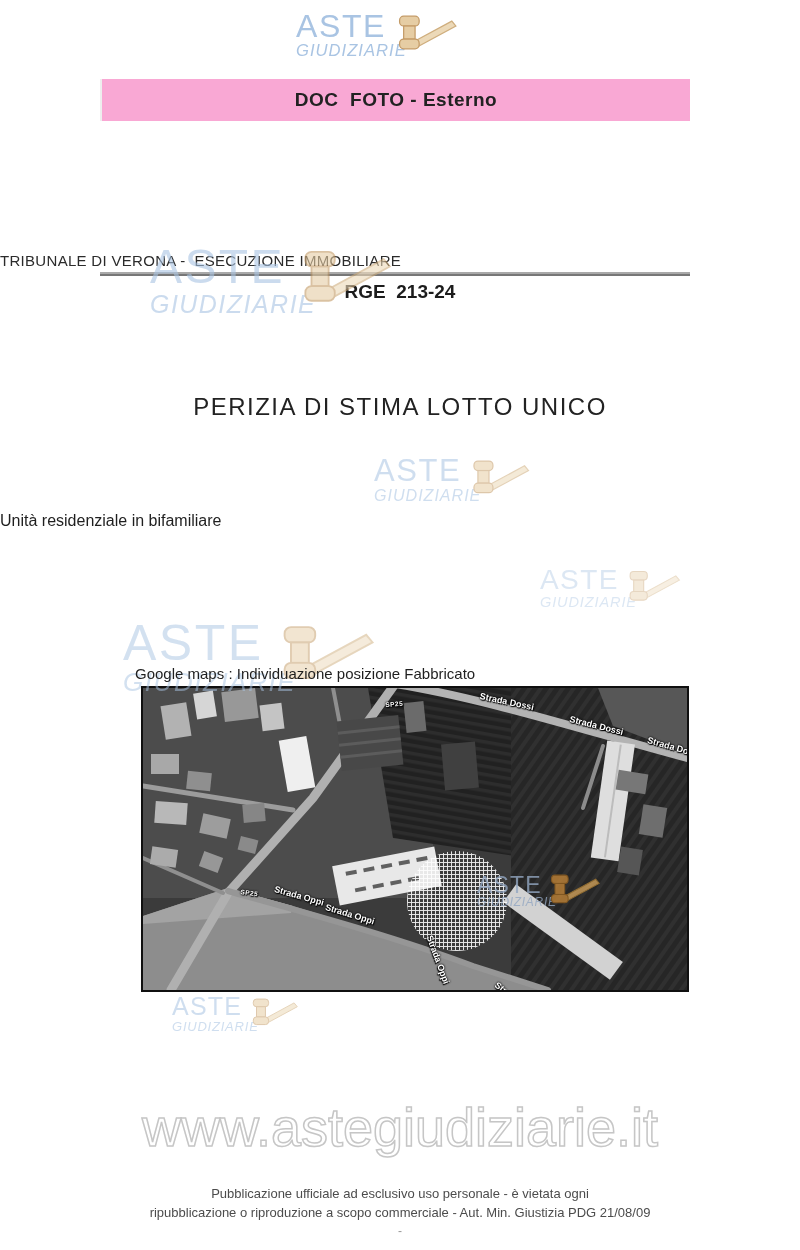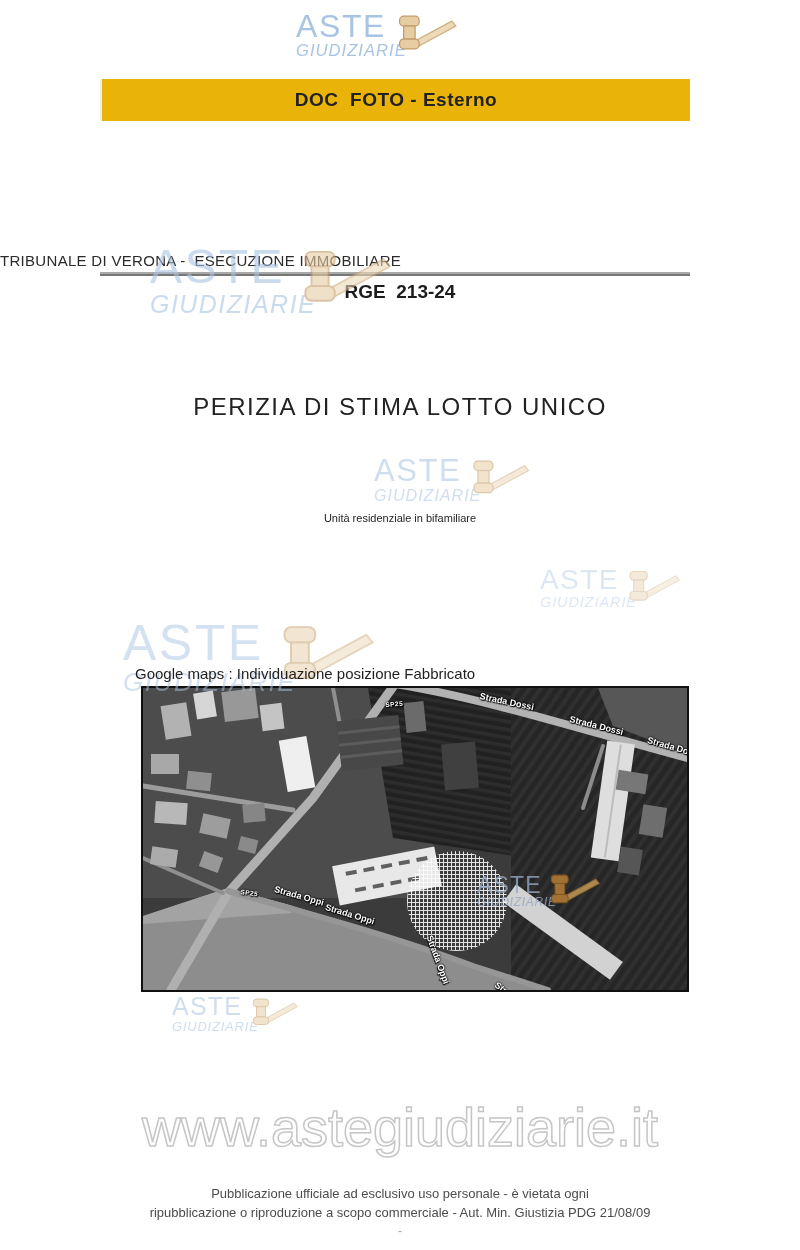--- a/index.html
+++ b/index.html
@@ -23,32 +23,32 @@
   .wm2      { left:374px; top:455px; font-size:31px; opacity:.55; }
   .wm3      { left:540px; top:566px; font-size:28px; opacity:.4; }
   .wm4      { left:123px; top:618px; font-size:50px; opacity:.5; z-index:5; }
   .wm5      { left:172px; top:994px; font-size:25px; opacity:.55; }
   .wm-map   { left:334px; top:186px; font-size:23px; opacity:.8; color:#93a7c2; z-index:3; }
   .wm-map .gavel { width:3em; height:1.8em; left:2.5em; top:-.15em; }
   .wm-map .g-handle { fill:#cfa05a; stroke:#a87c33; }
   .wm-map .g-head, .wm-map .g-neck { fill:#c08438; stroke:#96621f; }
 
   
-  .banner { left:100px; top:79px; width:590px; height:42px; background:#eab308;
+  .banner { left:100px; top:79px; width:590px; height:42px; background:#f9a8d4;
             border-left:2px solid #eee; text-align:center; line-height:42px;
             font-size:19px; font-weight:bold; color:#222; letter-spacing:.5px; white-space:pre; }
   .court-line { left:0; top:252px; width:800px; text-align:left; font-size:15px;
                 color:#2b2b2b; letter-spacing:.3px; white-space:pre; }
   .rule { left:100px; top:272px; width:590px; height:4px; background:#a9a9a9;
           border-bottom:2px solid #777; }
   .rge  { left:0; top:281px; width:800px; text-align:center; font-size:19px;
           font-weight:bold; color:#1c1c1c; white-space:pre; }
   .doc-title { left:0; top:393px; width:800px; text-align:center; font-size:24px;
                color:#222; letter-spacing:1.5px; }
-  .doc-subtitle { left:0; top:512px; width:800px; text-align:center; font-size:11px; color:#1f1f1f; }
+  .doc-subtitle { left:0; top:512px; width:800px; font-size:16px; color:#1f1f1f; }
   .map-caption { left:135px; top:665px; font-size:15px; color:#1f1f1f; z-index:6; }
 
   
   .map { left:141px; top:686px; width:548px; height:306px; border:2px solid #101010;
          background:#3b3b3b; overflow:hidden; z-index:4; }
   .map-art { position:absolute; left:0; top:0; width:544px; height:302px; }
   .hatch-circle { position:absolute; left:264px; top:163px; width:100px; height:100px;
     border-radius:50%; opacity:.9; z-index:2;
     background:
       repeating-linear-gradient(0deg,  rgba(255,255,255,.95) 0 1px, rgba(255,255,255,0) 1px 4px),

